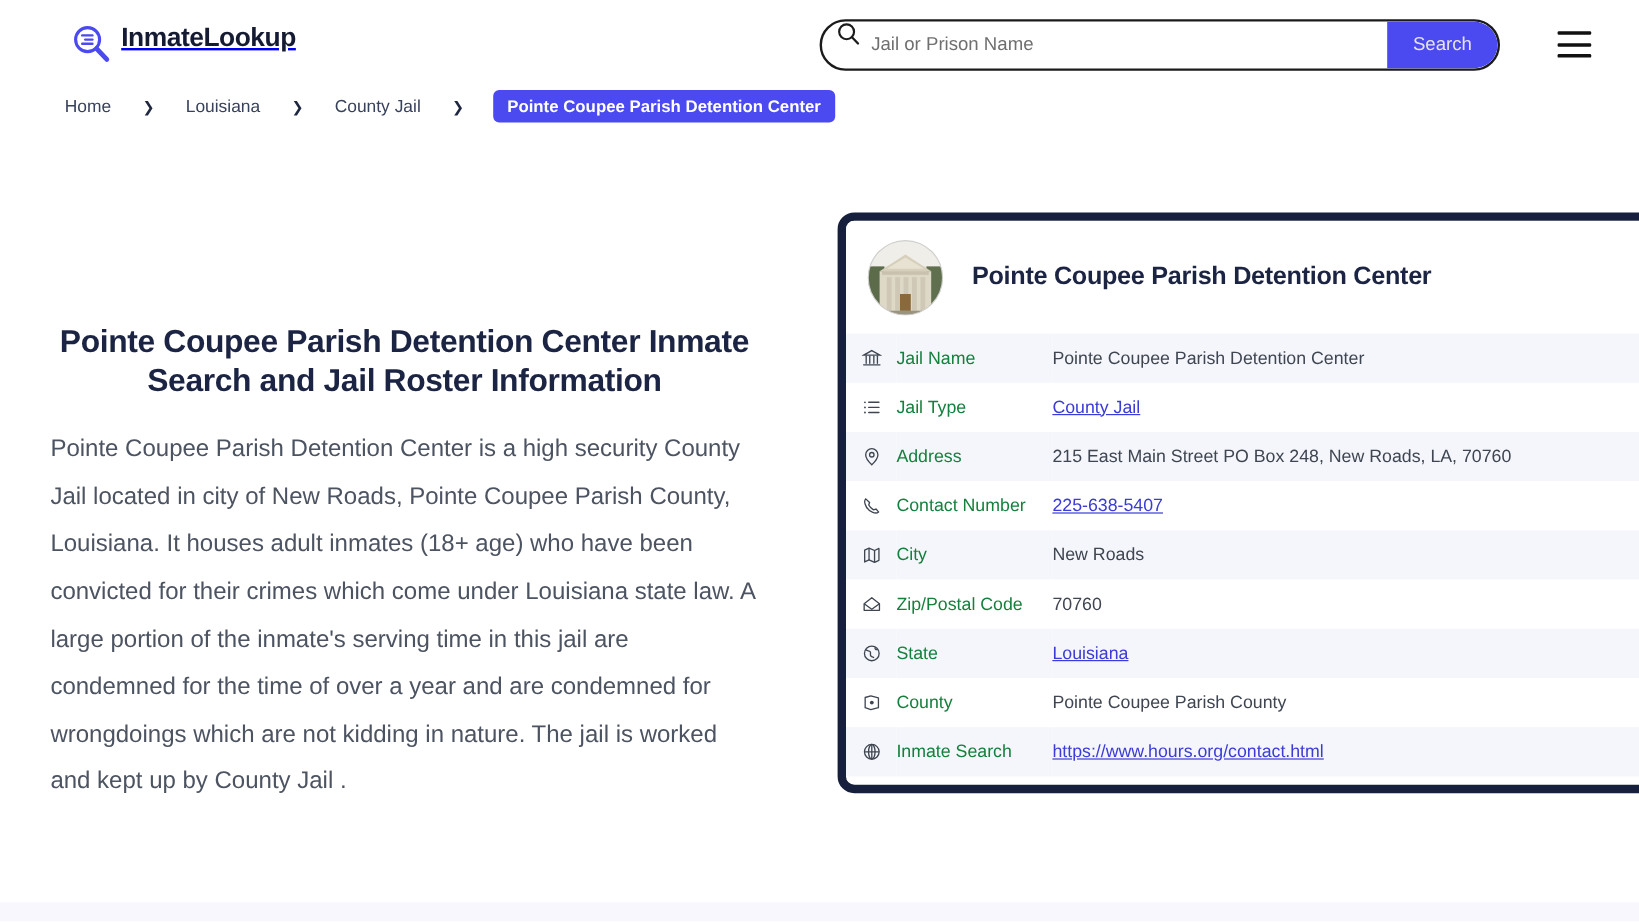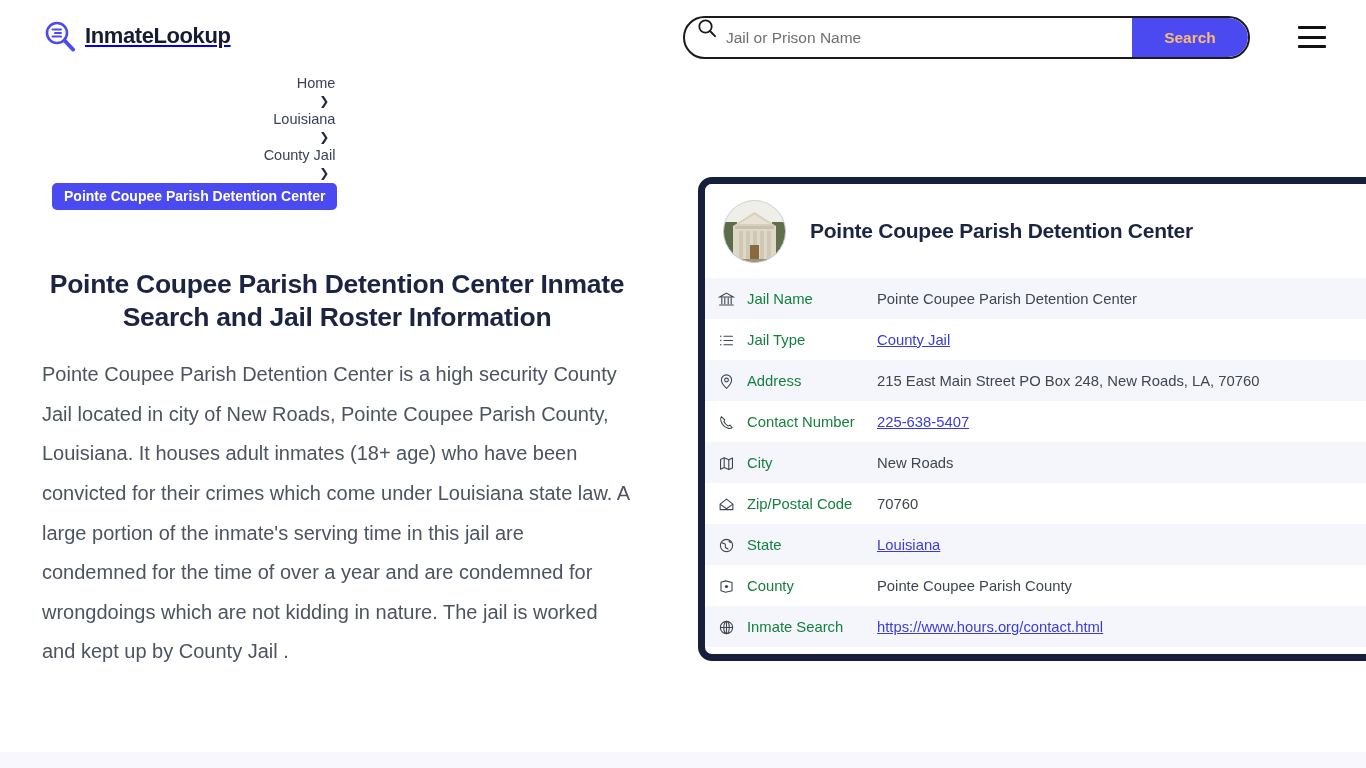--- a/index.html
+++ b/index.html
@@ -14,22 +14,22 @@
   }
 
   .page { position: relative; width: 1366px; height: 768px; background:#fff; }
 
   
   .header {
     position: absolute; top: 0; left: 0; width: 1366px; height: 75px;
     background: #ffffff;
   }
   .logo-wrap {
-    position: absolute; left: 44px; top: 20px;
-    display: flex; align-items: center; gap: 9px;
+    position: absolute; left: 60px; top: 20px;
+    display: flex; gap: 9px;
   }
   .logo-icon { width: 32px; height: 32px; display:block; }
   .logo-text {
     font-size: 22px; font-weight: 700; color: #151b33;
     letter-spacing: -0.4px; line-height: 1;
   }
 
   .search-wrap {
     position: absolute; left: 683px; top: 16px;
     width: 567px; height: 43px;
@@ -41,42 +41,41 @@
   }
   .search-icon { margin-left: 12px; width: 20px; height: 20px; flex: 0 0 auto; }
   .search-input {
     flex: 1 1 auto; height: 100%;
     border: none; outline: none; background: transparent;
     font-family: "Liberation Sans", sans-serif;
     font-size: 15.5px; color: #222; padding: 0 10px 0 9px;
   }
   .search-input::placeholder { color: #6f6f6f; }
   .search-btn {
-    flex: 0 0 auto; height: 100%; width: 116px;
-    background: #4a4af0; color: #fdba74;
+    flex: 0 0 auto; height: 100%; width: 92px;
+    background: #4a4af0; color: #e5e5e5;
     border: none; outline: none; cursor: pointer;
     font-family: "Liberation Sans", sans-serif;
-    font-size: 15.5px; font-weight: 700;
+    font-size: 15.5px; font-weight: 400;
     border-radius: 0 22px 22px 0;
     display:flex; align-items:center; justify-content:center;
   }
 
   .hamburger {
     position: absolute; left: 1298px; top: 26px;
     width: 28px; height: 22px; cursor: pointer;
     display: flex; flex-direction: column; justify-content: space-between;
   }
   .hamburger span { display:block; height: 3px; width: 100%; background: #111; border-radius: 1px; }
 
   
   .breadcrumb {
     position: absolute; left: 52px; top: 75px;
-    display: flex; align-items: flex-end; gap: 4px;
+    display: flex; align-items: center; gap: 16px;
     font-size: 14.5px;
-    flex-direction: column;
   }
   .crumb {
     color: #37415a; text-decoration: none; white-space: nowrap;
     padding: 0 2px;
   }
   .crumb-sep {
     display:inline-block; margin: 0 8px; color:#1f2740;
     font-weight: 800; font-size: 12px; line-height: 1;
   }
   .crumb-current {

